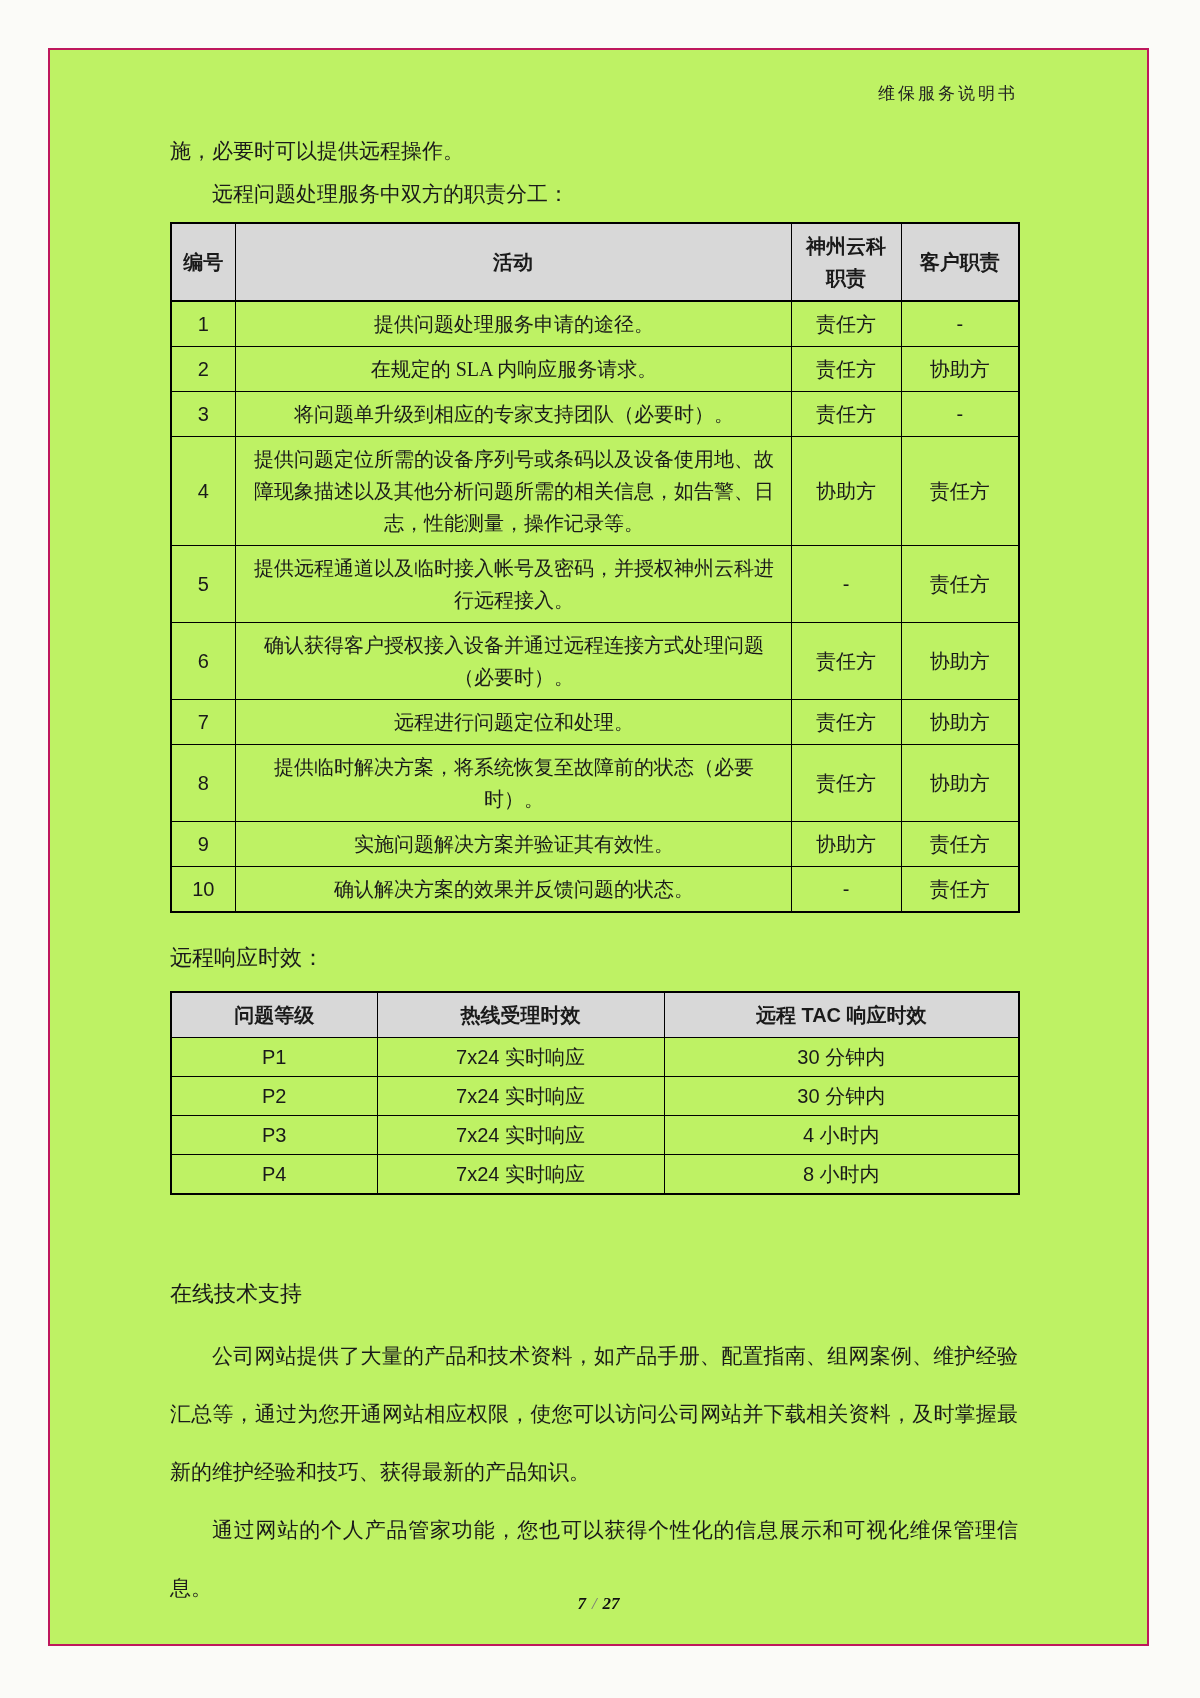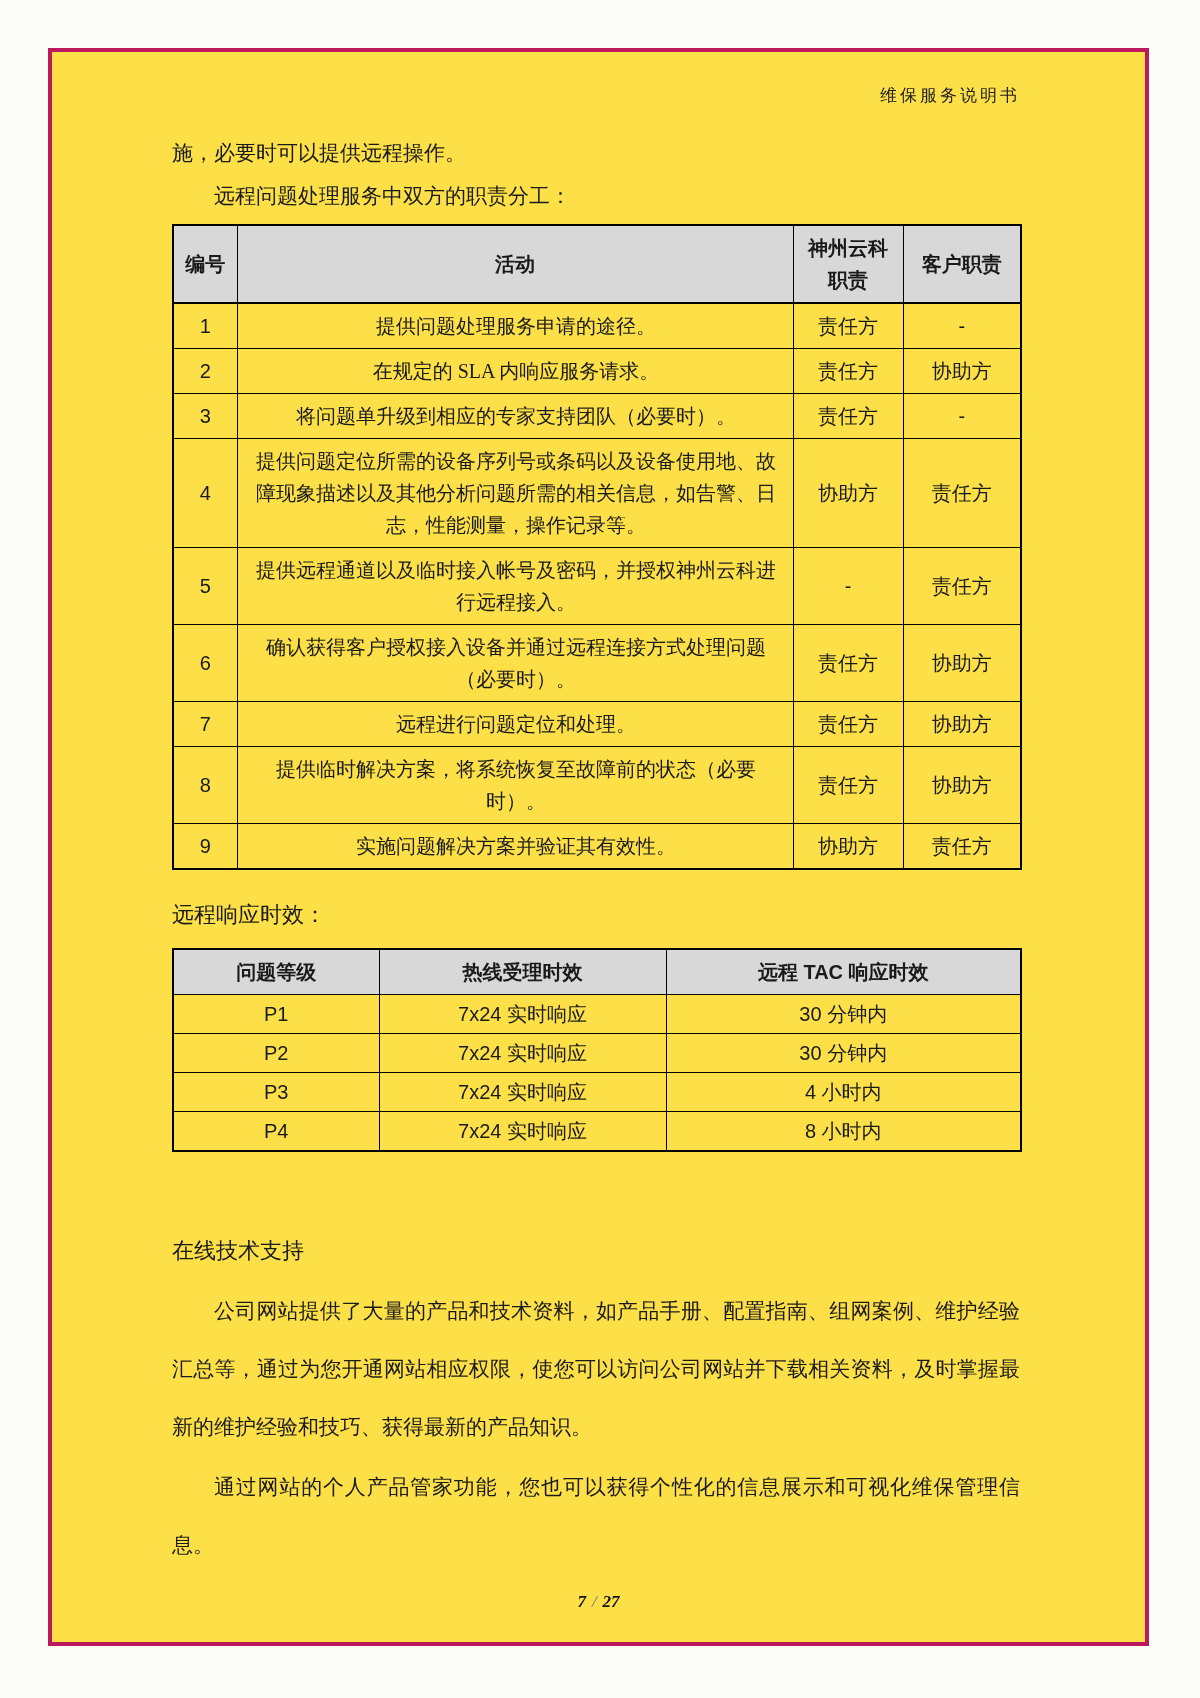--- a/index.html
+++ b/index.html
@@ -5,21 +5,21 @@
   html,body{margin:0;padding:0;}
   body{
     width:1200px;height:1698px;position:relative;
     background:#fbfbf8;
     font-family:"Liberation Sans","DejaVu Sans",sans-serif;
     color:#1a1a1a;
     -webkit-font-smoothing:antialiased;
   }
   .page{
     position:absolute;left:48px;top:48px;width:1101px;height:1598px;
-    border:4px solid #be185d;background:#fde047;box-sizing:border-box;
+    border:2px solid #be185d;background:#bef264;box-sizing:border-box;
   }
   .content{
     position:absolute;left:120px;top:0;width:848px;
   }
   .doc-header{
     margin-top:34px;
     text-align:right;
     font-size:17px;line-height:20px;letter-spacing:3px;color:#222;
     font-family:"Liberation Serif","DejaVu Serif",serif;
   }
@@ -49,21 +49,21 @@
   }
   .sla-table th{background:#d8d8d8;font-weight:bold;line-height:28px;padding:8px 6px;}
   .sla-table td{line-height:28px;padding:5px 6px;margin-top:33px;}
 
   .online-title{margin-top:86px;}
   .para{
     margin:0;font-size:21px;line-height:58px;
     text-align:justify;text-justify:inter-ideograph;
     text-indent:2em;
   }
-  .para.first{margin-top:20px;font-family:Liberation Mono, monospace;}
+  .para.first{margin-top:20px;}
 
   .doc-footer{
     position:absolute;left:0;right:0;bottom:30px;text-align:center;
     font-family:"Liberation Serif","DejaVu Serif",serif;
     font-size:17px;font-weight:bold;color:#111;font-style:italic;
   }
   .doc-footer .sep{font-weight:400;color:#777;padding:0 6px;}
 </style>
 </head>
 <body>
@@ -140,20 +140,26 @@
           <td class="activity">提供临时解决方案，将系统恢复至故障前的状态（必要时）。</td>
           <td>责任方</td>
           <td>协助方</td>
         </tr>
         <tr>
           <td>9</td>
           <td class="activity">实施问题解决方案并验证其有效性。</td>
           <td>协助方</td>
           <td>责任方</td>
         </tr>
+        <tr>
+          <td>10</td>
+          <td class="activity">确认解决方案的效果并反馈问题的状态。</td>
+          <td>-</td>
+          <td>责任方</td>
+        </tr>
       </tbody>
     </table>
 
     <h2 class="section-title">远程响应时效：</h2>
 
     <table class="sla-table">
       <colgroup>
         <col style="width:206px">
           <col style="width:287px">
           <col style="width:355px">

